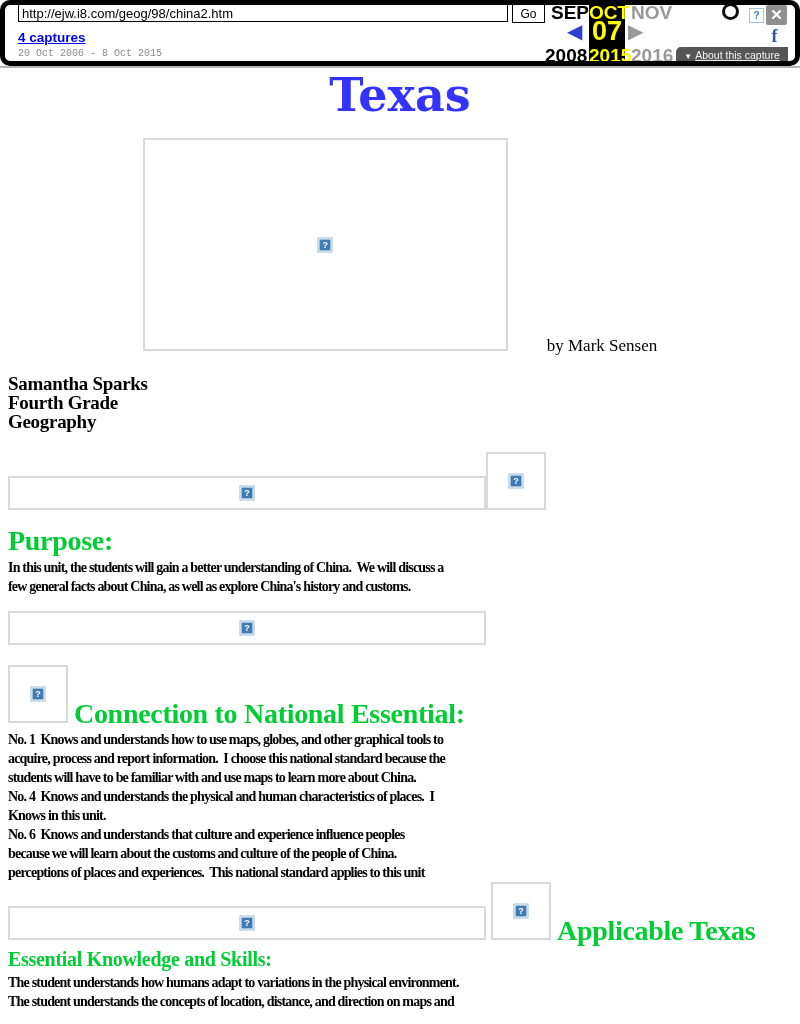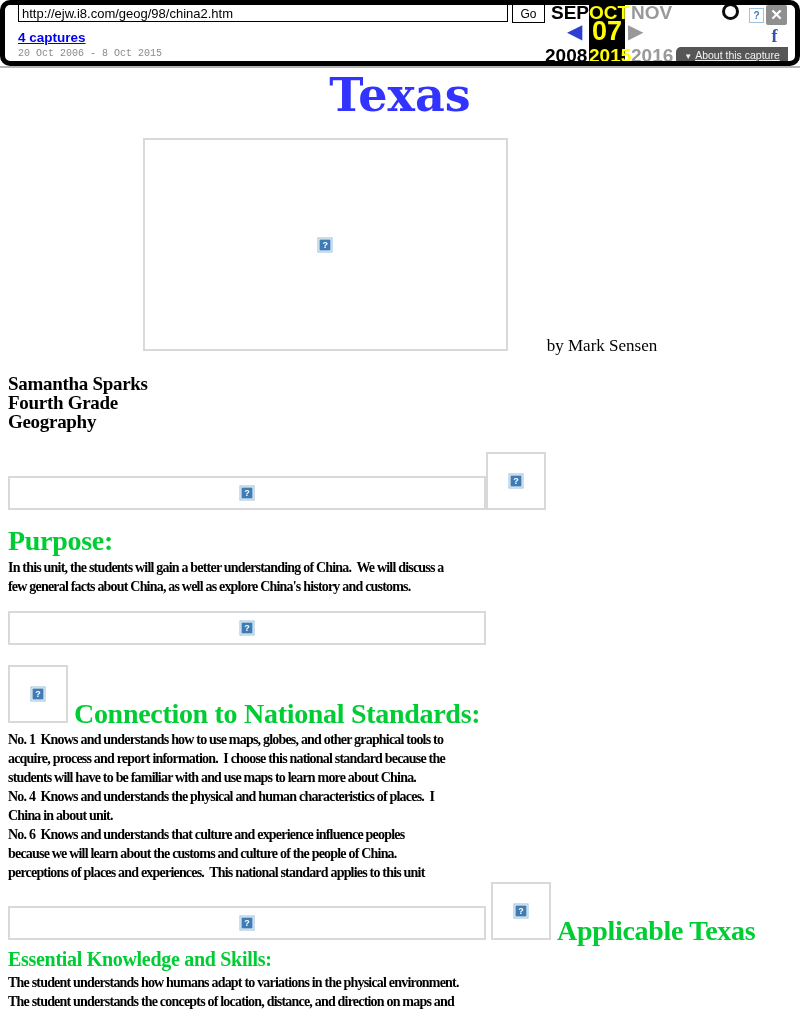--- a/index.html
+++ b/index.html
@@ -131,31 +131,31 @@
     <div class="line">In this unit, the students will gain a better understanding of China.  We will discuss a</div>
     <div class="line">few general facts about China, as well as explore China's history and customs.</div>
   </div>
 
   <div class="imgrow tight"><span class="bimg bar"><span class="qicon">
           <span class="qi">?</span>
         </span></span></div>
 
   <div class="imgrow tight"><span class="bimg sq"><span class="qicon">
           <span class="qi">?</span>
-        </span></span><span class="h2inline">Connection to National Standards:</span></div>
+        </span></span><span class="h2inline">Connection to National Essential:</span></div>
 
   <div class="standards">
     <div class="body nogap">
       <div class="line">No. 1  Knows and understands how to use maps, globes, and other graphical tools to</div>
       <div class="line">acquire, process and report information.  I choose this national standard because the</div>
       <div class="line">students will have to be familiar with and use maps to learn more about China.</div>
     </div>
     <div class="body nogap">
       <div class="line">No. 4  Knows and understands the physical and human characteristics of places.  I</div>
-      <div class="line">China in about unit.</div>
+      <div class="line">Knows in this unit.</div>
     </div>
     <div class="body nogap">
       <div class="line">No. 6  Knows and understands that culture and experience influence peoples</div>
       <div class="line">because we will learn about the customs and culture of the people of China.</div>
       <div class="line">perceptions of places and experiences.  This national standard applies to this unit</div>
     </div>
   </div>
 
   <div class="imgrow flush"><span class="bimg bar"><span class="qicon">
           <span class="qi">?</span>

